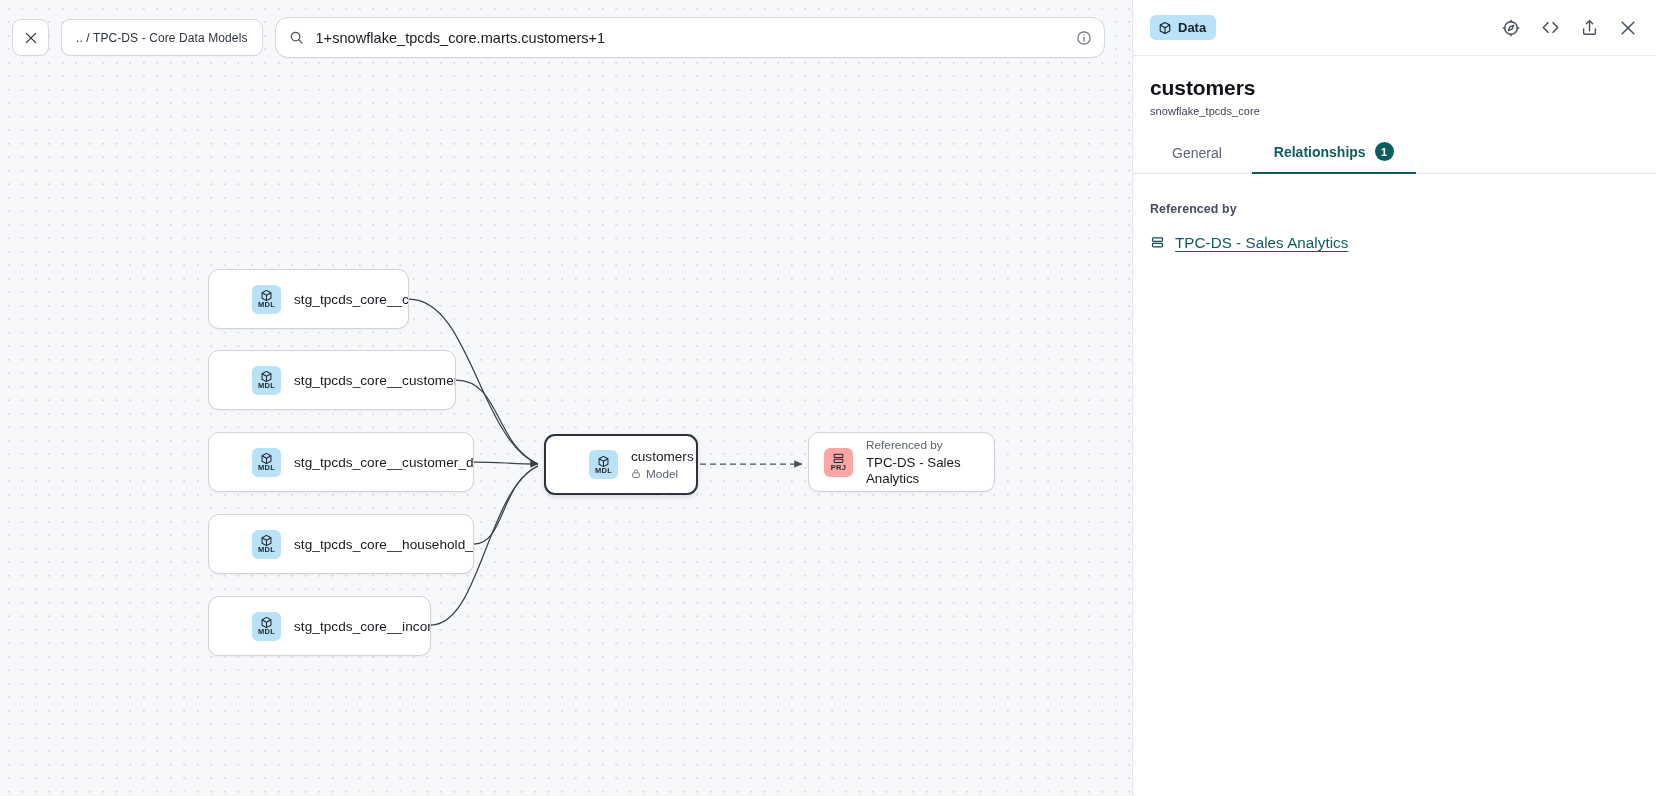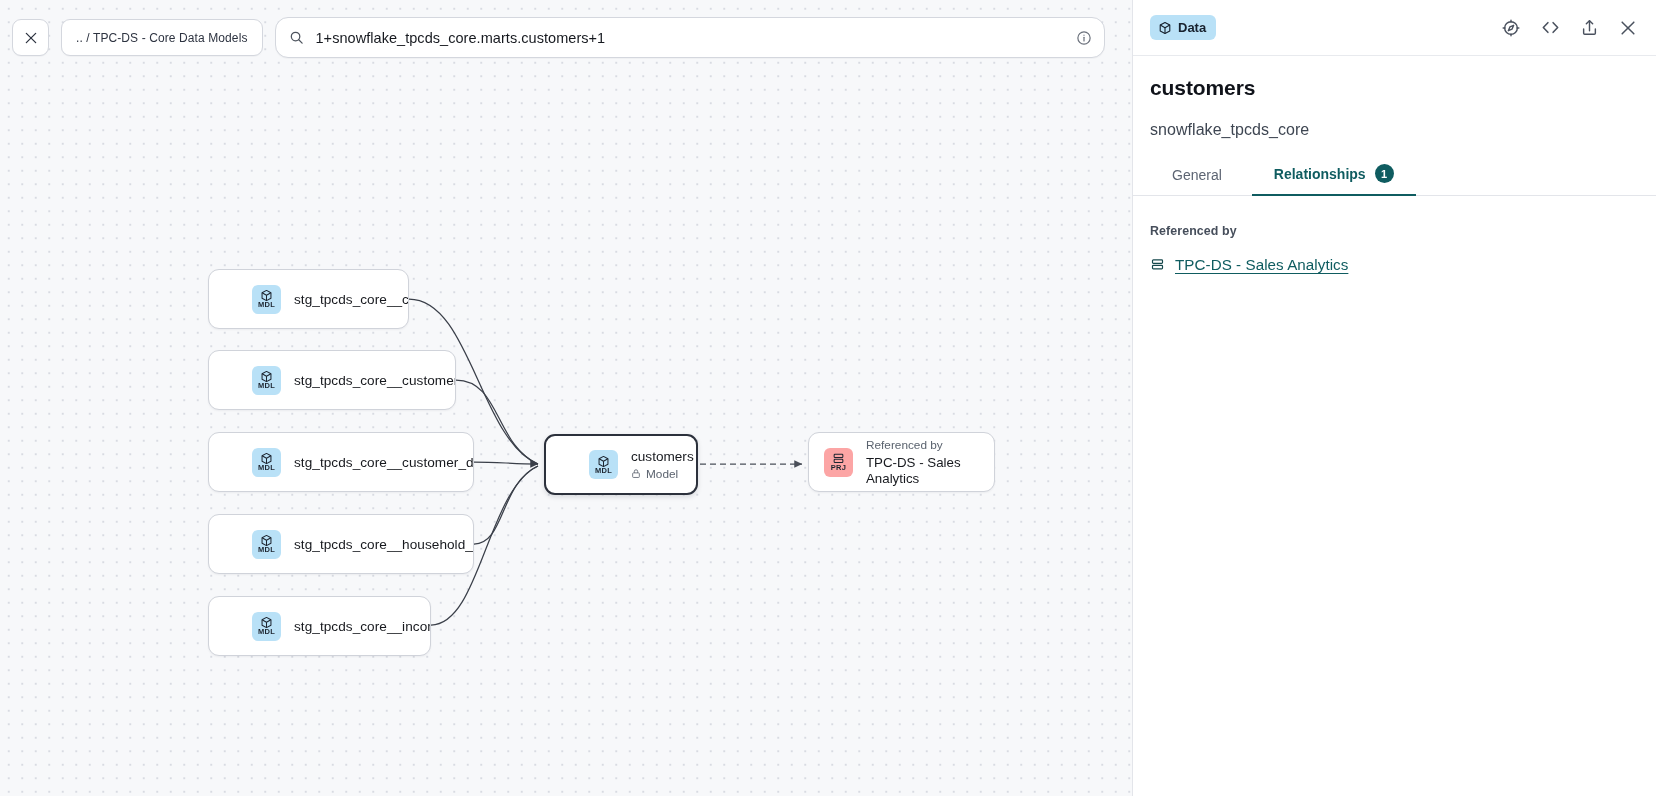--- a/index.html
+++ b/index.html
@@ -141,21 +141,21 @@
     margin-left: auto;
     display: flex; align-items: center; gap: 19px;
   }
   .p-ico { cursor: pointer; display:flex; align-items:center; }
   #panel-title-block { padding: 19px 17px 0 17px; }
   #panel-title {
     font-size: 21px; font-weight: 700; color: #10131a;
     letter-spacing: -.1px; line-height: 26px;
   }
   #panel-subtitle {
-    font-size: 16px; color: #3e4652; margin-top: 20px;
+    font-size: 11px; color: #3e4652; margin-top: 4px;
     letter-spacing: .05px;
   }
   #tabs {
     display: flex; align-items: flex-end;
     margin-top: 25px;
     padding: 0 17px;
     border-bottom: 1px solid #e3e5ea;
     gap: 8px;
   }
   .tab {

